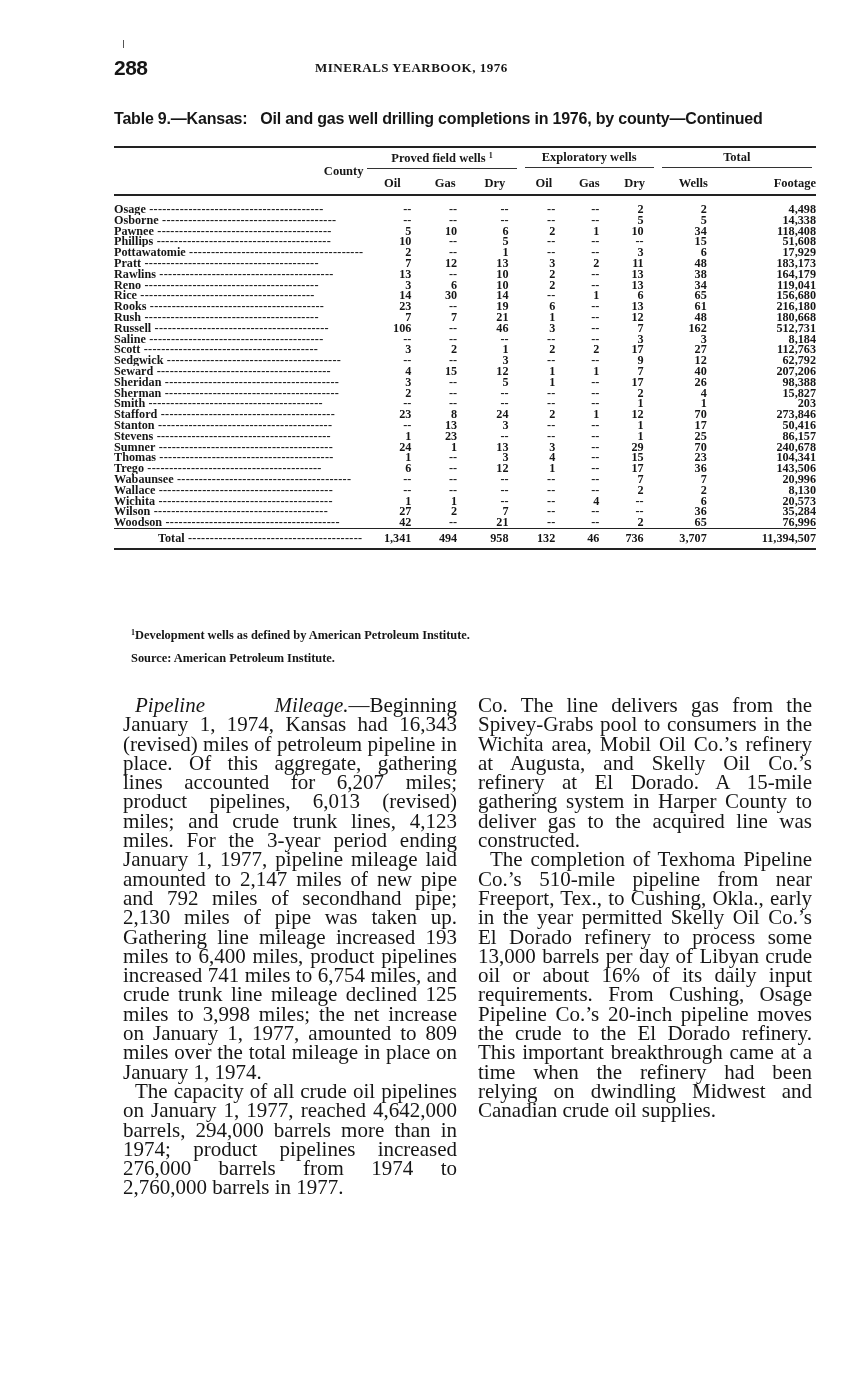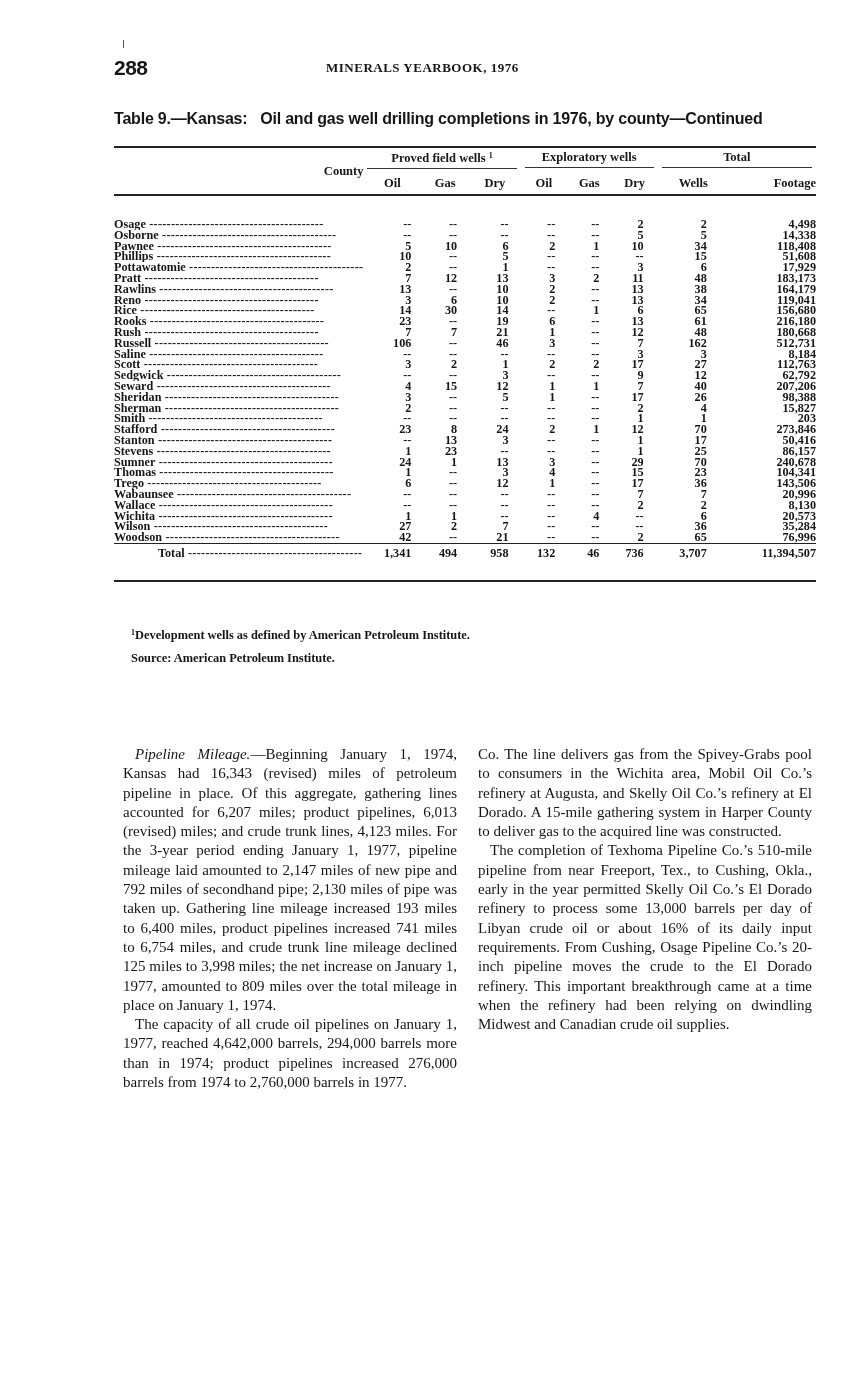--- a/index.html
+++ b/index.html
@@ -7,21 +7,21 @@
     width: 852px; height: 1379px; position: relative; overflow: hidden;
     color: #161616;
     font-family: "Liberation Serif", "DejaVu Serif", serif;
   }
   .page-number {
     position: absolute; left: 114px; top: 56px;
     font-family: "Liberation Sans", "DejaVu Sans", sans-serif;
     font-size: 21px; font-weight: bold; letter-spacing: -0.5px;
   }
   .running-head {
-    position: absolute; left: 326px; top: 60px;
+    position: absolute; left: 315px; top: 60px;
     font-family: "Liberation Serif", serif;
     font-size: 13px; font-weight: bold; letter-spacing: 0.5px;
   }
   .table-title {
     position: absolute; left: 114px; top: 110px; width: 720px;
     font-family: "Liberation Sans", sans-serif;
     font-size: 16px; font-weight: bold; letter-spacing: -0.2px; white-space: nowrap;
   }
   .table-wrap { position: absolute; left: 114px; top: 146px; width: 702px; }
   table.data {
@@ -35,39 +35,39 @@
     height: 24px; vertical-align: middle; text-align: center;
   }
   th.group span.u { display:block; border-bottom: 1.5px solid #333; padding-bottom: 5px; margin: 0 4px; }
   th.sub { height: 22px; vertical-align: middle; }
   tr.hdr2 th { border-bottom: 2px solid #222; }
   th.county-h { text-align: right; vertical-align: middle; border-bottom: 2px solid #222; }
   td { padding: 0; height: 10.8px; white-space: nowrap; }
   td.county { text-align: left; width: 188px; overflow: hidden; }
   td.county .lead { letter-spacing: 0.3px; }
   td.num { text-align: right; }
-  tbody tr:first-child td { padding-top: 23px; }
-  tr.total td { border-top: 1.5px solid #222; border-bottom: 2px solid #222; padding-top: 4px; padding-bottom: 21px; }
+  tbody tr:first-child td { padding-top: 8px; }
+  tr.total td { border-top: 1.5px solid #222; border-bottom: 2px solid #222; padding-top: 4px; padding-bottom: 4px; }
   tr.total td.county { padding-left: 44px; width: 144px; }
   .c1 { width: 62px; } .c2 { width: 48px; } .c3 { width: 54px; }
   .c4 { width: 46px; } .c5 { width: 46px; } .c6 { width: 42px; }
   .c7 { width: 64px; } .c8 { width: 110px; }
   td.c1 { padding-right: 10px; } td.c2 { padding-right: 12px; } td.c3 { padding-right: 12px; }
   td.c4 { padding-right: 12px; } td.c5 { padding-right: 12px; } td.c6 { padding-right: 14px; }
   td.c7 { padding-right: 22px; } td.c8 { padding-right: 0; }
   .footnote {
     position: absolute; left: 131px; width: 680px;
     font-family: "Liberation Serif", serif; font-weight: bold; font-size: 12.4px;
   }
   .fn1 { top: 628px; } .fn2 { top: 651px; }
   sup { font-size: 8px; vertical-align: 4px; }
   .col {
-    position: absolute; top: 745px; width: 334px;
+    position: absolute; top: 696px; width: 334px;
     font-family: "Liberation Serif", "DejaVu Serif", serif;
-    font-size: 15px; line-height: 19.3px; text-align: justify;
+    font-size: 21px; line-height: 19.3px; text-align: justify;
   }
   .col.left { left: 123px; }
   .col.right { left: 478px; }
   .col p { margin: 0; text-indent: 12px; }
   .col p.cont { text-indent: 0; }
   .col em { font-style: italic; }
   .mark {
     position: absolute; left: 123px; top: 40px; width: 1px; height: 8px; background: #555;
   }
 </style>

